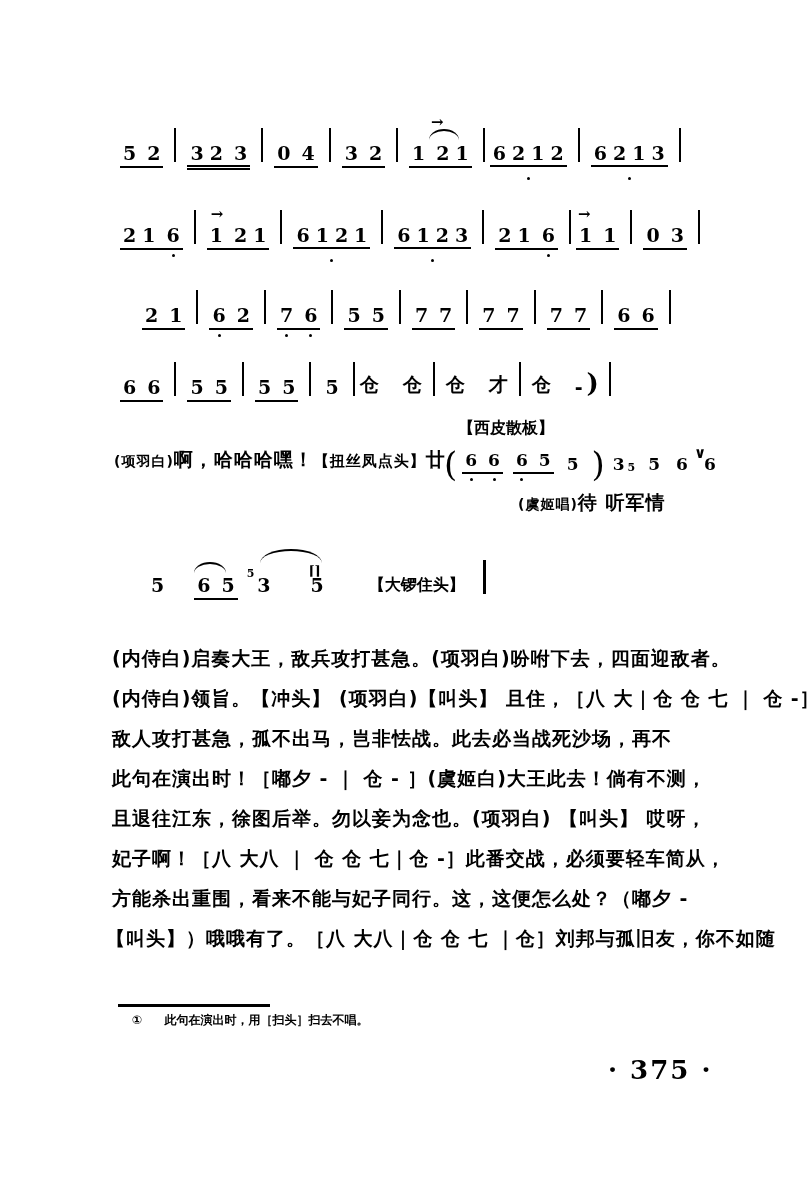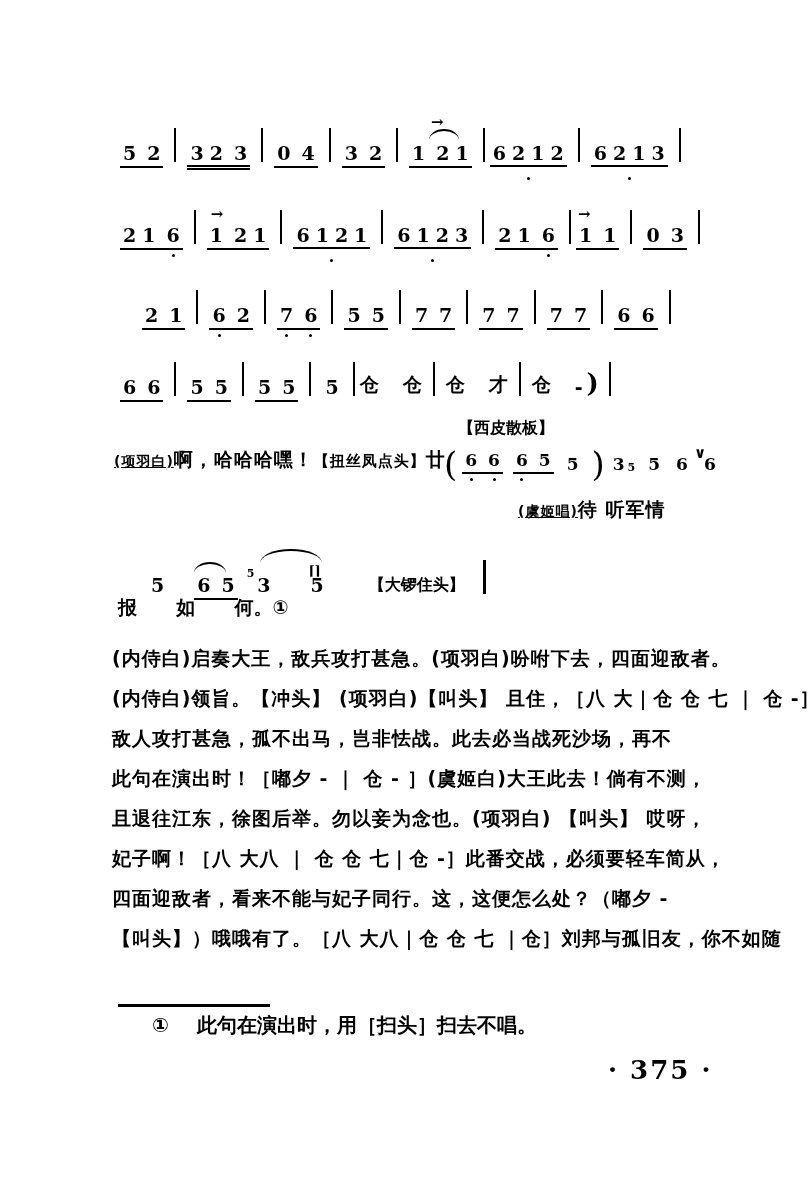--- a/index.html
+++ b/index.html
@@ -97,21 +97,21 @@
 
   
   .cn{
     font-family:"DejaVu Sans","Liberation Sans",sans-serif;
     color:#000;
   }
   .tag{
     font-weight:bold;
     font-size:15px;
   }
-  .speaker{font-size:14px;text-decoration:underline;}
+  .speaker{font-size:14px;}
   .bodytext{
     position:absolute;
     font-size:19px;
     line-height:40px;
     letter-spacing:1px;
     font-weight:bold;
     white-space:nowrap;
   }
   .label-box{
     position:absolute;
@@ -126,22 +126,22 @@
     white-space:nowrap;
   }
 
   .footrule{
     position:absolute;
     left:118px;top:1004px;
     width:152px;height:3px;background:#000;
   }
   .footnote{
     position:absolute;
-    left:152px;top:1012px;
-    font-size:20px;font-weight:bold;
+    left:132px;top:1012px;
+    font-size:12px;font-weight:bold;
     white-space:nowrap;
   }
   .pagenum{
     position:absolute;
     left:608px;top:1055px;
     font-family:"DejaVu Serif","Liberation Serif",serif;
     font-weight:bold;
     font-size:26px;
     letter-spacing:2px;
   }
@@ -333,21 +333,21 @@
       <span class="sup">5</span>
     <span class="sp"></span>
     <span class="num">5</span>
     <span class="sp"></span>
     <span class="num">6</span>
     <span class="sp"></span>
     <span class="num">6</span>
   </div>
   <div class="vmark" style="left:694px;top:444px;">∨</div>
 
-  <div class="bodytext cn" style="left:518px;top:492px;line-height:34px;">
+  <div class="bodytext cn" style="left:518px;top:492px;line-height:20px;">
     <span class="speaker">(虞姬唱)</span><span>待  听军情</span>
   </div>
 
   <div class="staff" style="left:148px;top:560px;">
     <span class="num">5</span>
     <span class="sp-l"></span>
       <span class="sp-s"></span>
     <span class="grp">
       <span class="u1"><span class="num">6</span><span class="sp-s"></span><span class="num">5</span></span>
       <span class="tie" style="left:2px;top:-13px;width:32px;"></span>
@@ -364,36 +364,29 @@
       <span class="tie" style="left:-46px;top:-26px;width:62px;height:12px;"></span>
     </span>
     <span class="sp-l"></span>
       <span class="sp-l"></span>
     <span class="tag cn" style="font-size:16px;">【大锣住头】</span>
     <span class="sp"></span>
     <span class="bar dbl"></span>
     <span class="bar" style="margin-left:-6px;"></span>
   </div>
 
-  <div class="lyric cn" style="left:118px;top:595px;">
-    <span>报</span>
-    <span style="display:inline-block;width:26px;"></span>
-    <span>如</span>
-    <span style="display:inline-block;width:26px;"></span>
-    <span>何。①</span>
-  </div>
 
   <div class="bodytext cn" style="left:112px;top:638px;">(内侍白)启奏大王，敌兵攻打甚急。(项羽白)吩咐下去，四面迎敌者。</div>
   <div class="bodytext cn" style="left:112px;top:678px;">(内侍白)领旨。【冲头】 (项羽白)【叫头】 且住，［八 大｜仓 仓 七 ｜ 仓 -］</div>
   <div class="bodytext cn" style="left:112px;top:718px;">敌人攻打甚急，孤不出马，岂非怯战。此去必当战死沙场，再不</div>
   <div class="bodytext cn" style="left:112px;top:758px;">此句在演出时！［嘟夕 - ｜ 仓 - ］(虞姬白)大王此去！倘有不测，</div>
   <div class="bodytext cn" style="left:112px;top:838px;">妃子啊！［八 大八 ｜ 仓 仓 七｜仓 -］此番交战，必须要轻车简从，</div>
   <div class="bodytext cn" style="left:112px;top:798px;">且退往江东，徐图后举。勿以妾为念也。(项羽白) 【叫头】 哎呀，</div>
-  <div class="bodytext cn" style="left:112px;top:878px;">四面迎敌者，看来不能与妃子同行。这，这便怎么处？（嘟夕 -</div>
-  <div class="bodytext cn" style="left:112px;top:918px;text-align:right;">【叫头】）哦哦有了。［八 大八｜仓 仓 七 ｜仓］刘邦与孤旧友，你不如随</div>
+  <div class="bodytext cn" style="left:112px;top:878px;">方能杀出重围，看来不能与妃子同行。这，这便怎么处？（嘟夕 -</div>
+  <div class="bodytext cn" style="left:106px;top:918px;text-align:right;">【叫头】）哦哦有了。［八 大八｜仓 仓 七 ｜仓］刘邦与孤旧友，你不如随</div>
 
   <div class="footrule"></div>
   <div class="footnote cn">
     <span>①</span>
     <span style="display:inline-block;width:14px;"></span>
     <span>此句在演出时，用［扫头］扫去不唱。</span>
   </div>
 
   <div class="pagenum">· 375 ·</div>
 

